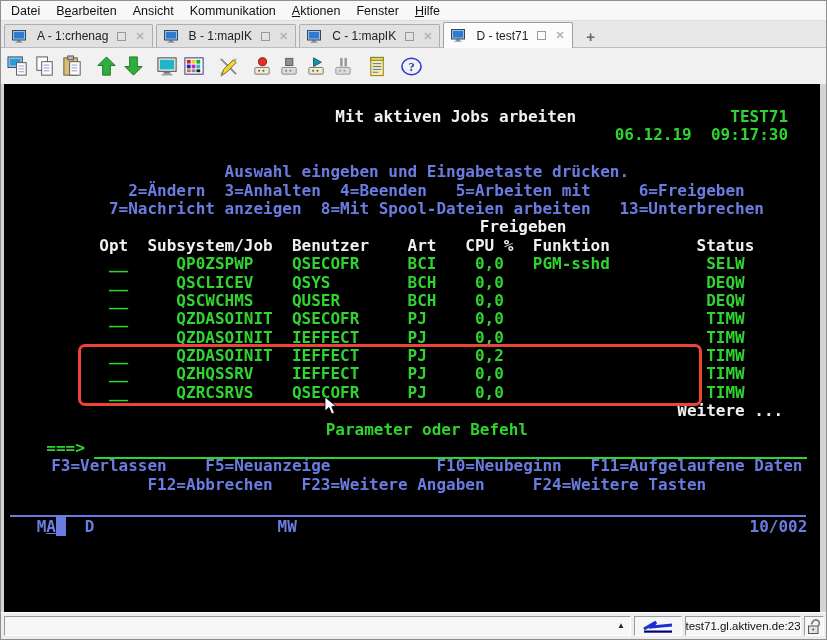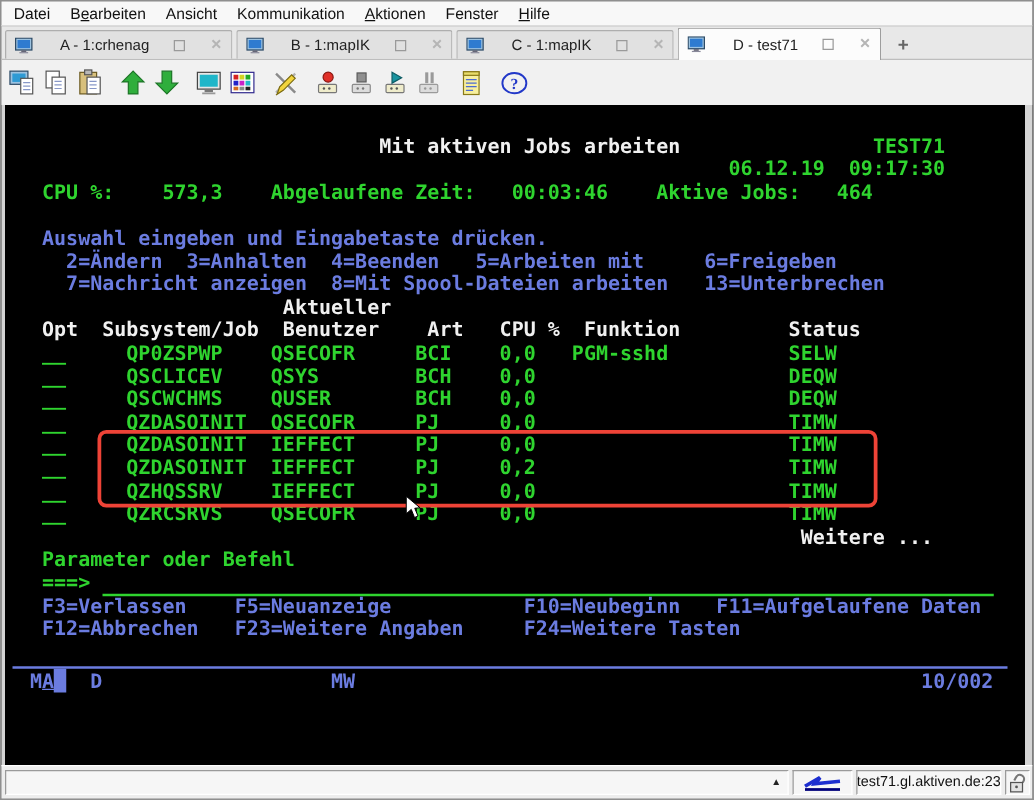--- a/index.html
+++ b/index.html
@@ -8,21 +8,21 @@
           display:flex;flex-direction:column;font-family:"Liberation Sans",sans-serif;overflow:hidden;position:relative;}
   
   .menubar{height:20px;background:#f8f8f8;display:flex;align-items:center;padding-left:2px;
            font-size:12.5px;color:#111;border-bottom:1px solid #dcdcdc;flex:0 0 auto;}
   .menu-item{padding:2px 8px;cursor:default;}
   .mn{text-decoration:underline;}
   
   .tabbar{height:27px;background:#e8e8e8;border-bottom:1px solid #bdbdbd;display:flex;
           align-items:flex-end;padding-left:3px;flex:0 0 auto;}
   .tabs{display:flex;align-items:flex-end;}
-  .tab{height:23px;display:flex;align-items:center;gap:20px;padding:0 7px;background:#e1e1e1;
+  .tab{height:23px;display:flex;align-items:center;gap:9px;padding:0 7px;background:#e1e1e1;
        border:1px solid #aeaeae;border-bottom:none;margin-right:3px;font-size:12px;color:#222;
        border-radius:2px 2px 0 0;white-space:nowrap;}
   .tab.active{background:#fcfcfc;height:26px;margin-bottom:-1px;border-color:#9d9d9d;}
   .tab-restore{width:9px;height:9px;border:1px solid #9a9a9a;display:inline-block;background:transparent;}
   .tab-close{color:#b5b5b5;font-size:11px;font-weight:bold;line-height:1;}
   .tab-add{width:26px;height:22px;margin-left:2px;display:flex;align-items:center;justify-content:center;
            font-size:15px;font-weight:bold;color:#666;border:1px solid transparent;}
   
   .toolbar{height:36px;background:#f1f1f1;display:flex;align-items:center;padding-left:4px;flex:0 0 auto;}
   .tbtn{width:27px;height:28px;display:flex;align-items:center;justify-content:center;border:1px solid transparent;}
@@ -231,30 +231,29 @@
         </svg>
       </div>
       <div class="tbtn gap">
         <svg width="23" height="23" viewBox="0 0 24 24">
           <ellipse cx="12" cy="12" rx="10" ry="8.5" fill="none" stroke="#2238c8" stroke-width="1.6"></ellipse>
           <text x="12" y="16.5" font-size="13" font-weight="bold" fill="#2238c8" text-anchor="middle" font-family="Liberation Serif,serif">?</text>
         </svg>
       </div>
     </div>
 
-  <div class="term-wrap" style="background: rgb(0, 0, 0);">
+  <div class="term-wrap" style="background: rgb(0, 0, 0); text-align: center;">
     <div class="term">
         <div class="trow"><span class="tg">                             </span><span class="tw">Mit aktiven Jobs arbeiten</span><span class="tg">                </span><span class="tg">TEST71</span></div>
         <div class="trow"><span class="tg">                                                          06.12.19  09:17:30</span></div>
-        <div class="trow"><span class="tg"> CPU %:    573,3    Abgelaufene Zeit:   00:03:46    Aktive Jobs:   464</span></div>
         <div class="trow"></div>
         <div class="trow"><span class="tb"> Auswahl eingeben und Eingabetaste drücken.</span></div>
         <div class="trow"><span class="tb">   2=Ändern  3=Anhalten  4=Beenden   5=Arbeiten mit     6=Freigeben</span></div>
         <div class="trow"><span class="tb">   7=Nachricht anzeigen  8=Mit Spool-Dateien arbeiten   13=Unterbrechen</span></div>
-        <div class="trow"><span class="tw">                     Aktueller</span></div>
+        <div class="trow"><span class="tw">                     Freigeben</span></div>
         <div class="trow"><span class="tw"> Opt  Subsystem/Job  Benutzer    Art   CPU %  Funktion         Status</span></div>
         <div class="trow"><span class="tg"> __     QP0ZSPWP    QSECOFR     BCI    0,0   PGM-sshd          SELW</span></div>
         <div class="trow"><span class="tg"> __     QSCLICEV    QSYS        BCH    0,0                     DEQW</span></div>
         <div class="trow"><span class="tg"> __     QSCWCHMS    QUSER       BCH    0,0                     DEQW</span></div>
         <div class="trow"><span class="tg"> __     QZDASOINIT  QSECOFR     PJ     0,0                     TIMW</span></div>
         <div class="trow"><span class="tg"> __     QZDASOINIT  IEFFECT     PJ     0,0                     TIMW</span></div>
         <div class="trow"><span class="tg"> __     QZDASOINIT  IEFFECT     PJ     0,2                     TIMW</span></div>
         <div class="trow"><span class="tg"> __     QZHQSSRV    IEFFECT     PJ     0,0                     TIMW</span></div>
         <div class="trow"><span class="tg"> __     QZRCSRVS    QSECOFR     PJ     0,0                     TIMW</span></div>
         <div class="trow"><span class="tw">                                                                Weitere ...</span></div>

